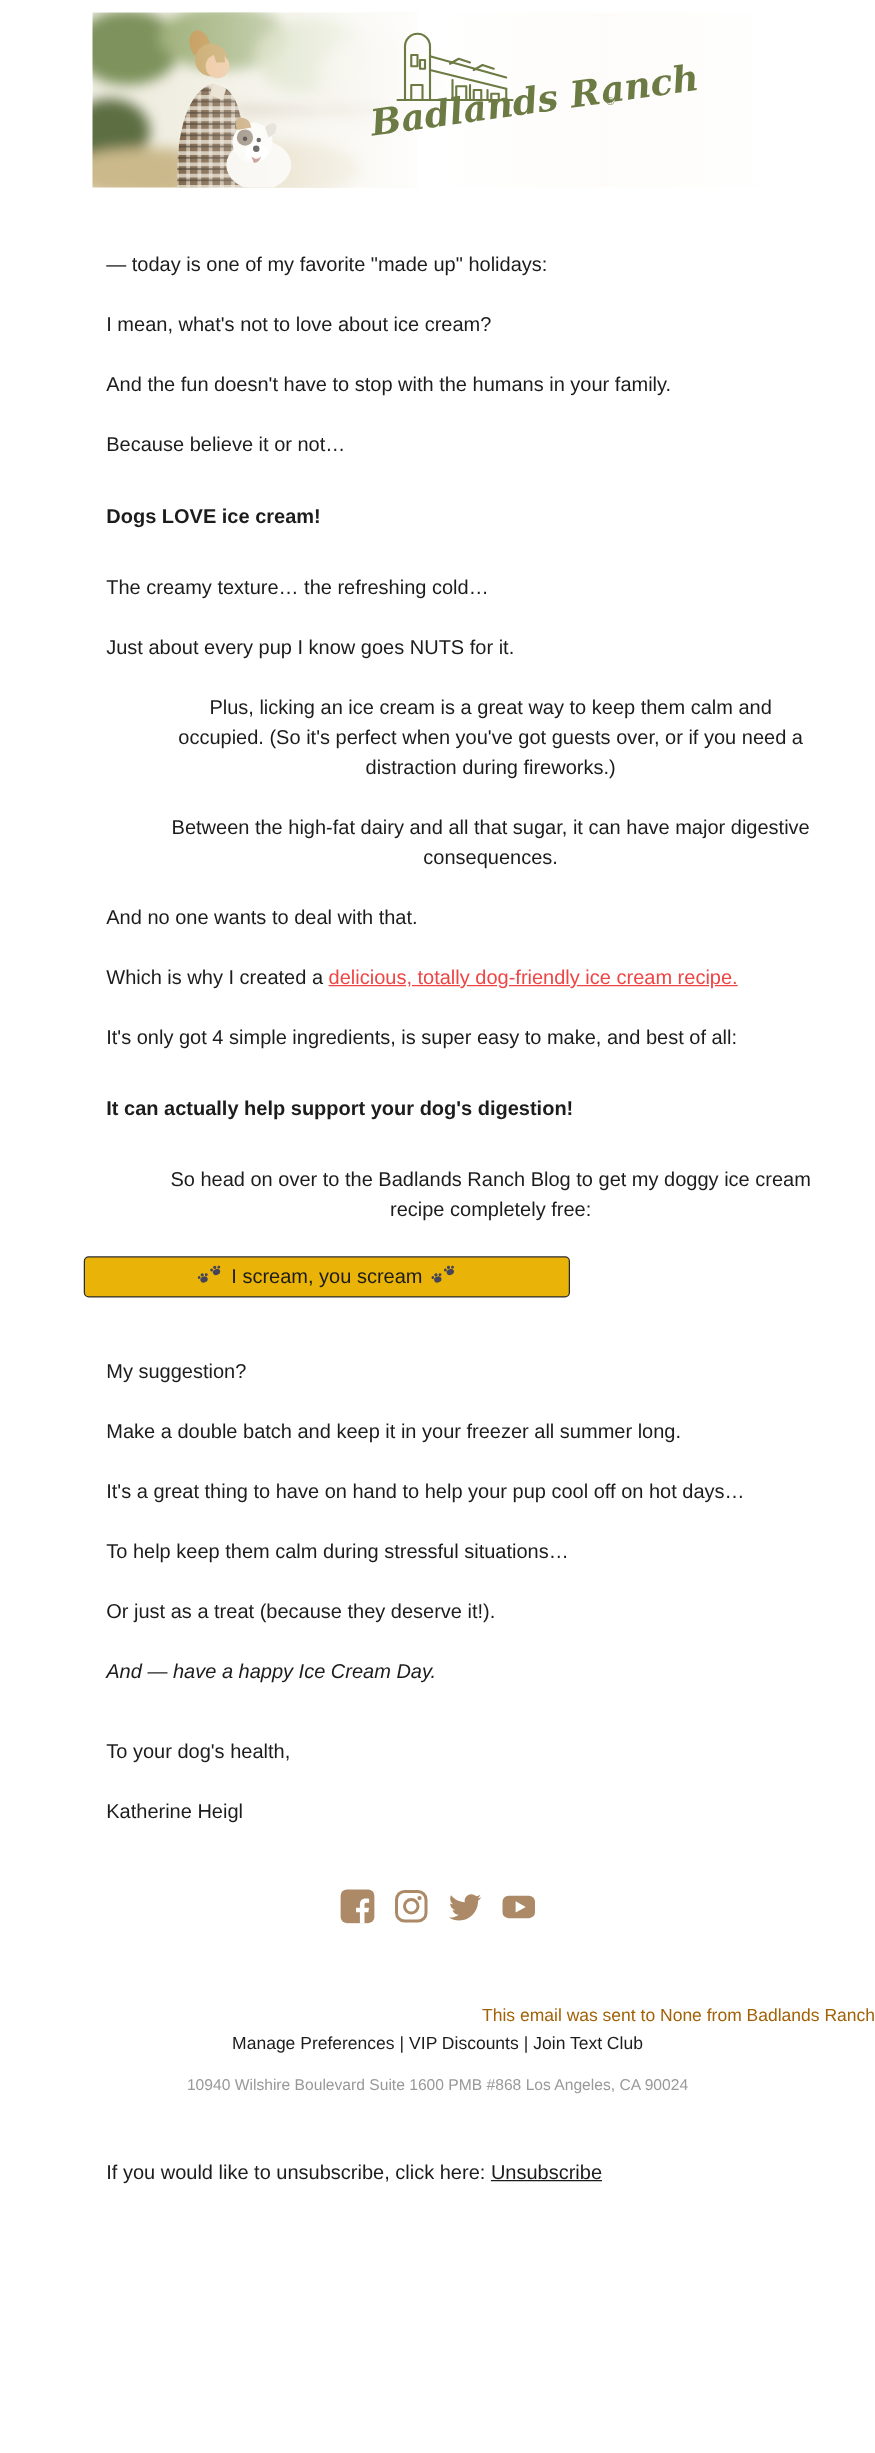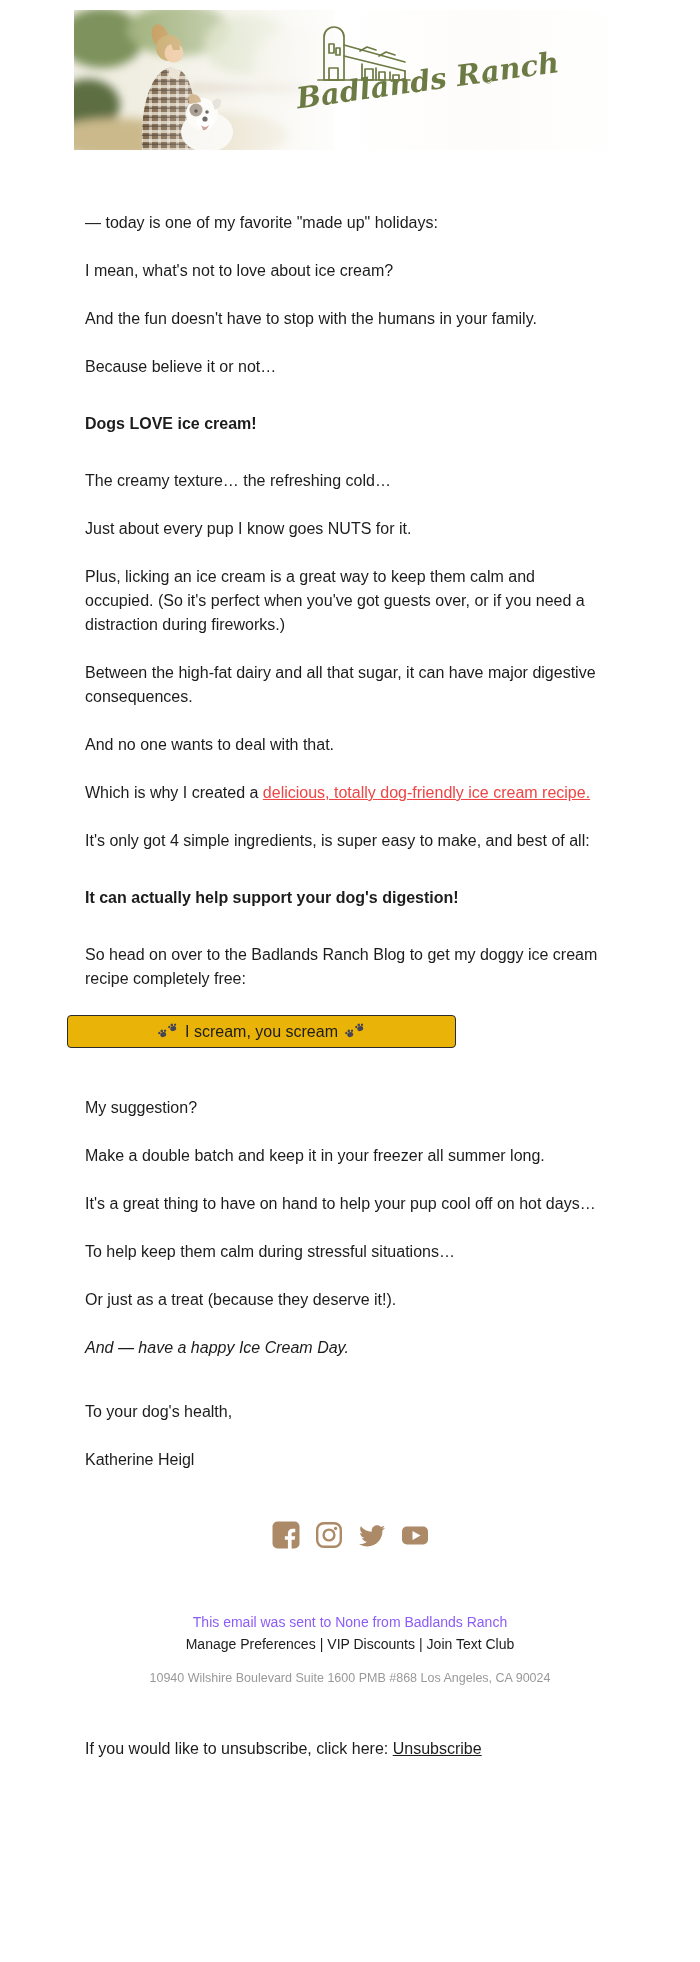--- a/index.html
+++ b/index.html
@@ -6,44 +6,44 @@
   html, body { margin: 0; padding: 0; background: #ffffff; }
   body {
     width: 700px;
     min-height: 1962px;
     font-family: "Liberation Sans", "DejaVu Sans", sans-serif;
     color: #1c1c1c;
     padding: 10px 0 30px 0;
   }
   .header { margin-left: 74px; width: 558px; height: 140px; }
   .content { padding-left: 85px; padding-top: 51px; }
-  .content p { margin: 10px 0 24px 0; font-size: 16px; line-height: 24px; }
+  .content p { margin: 0 0 24px 0; font-size: 16px; line-height: 24px; }
   p.bold { font-weight: bold; margin: 33px 0; }
-  .ml { white-space: pre-line; }
+  .ml { white-space: pre-line; text-align: center; }
   .nw { white-space: nowrap; }
   .mb40 { margin-bottom: 40px !important; font-style: italic; }
   a.body-link { color: #ef4444; text-decoration: underline; cursor: pointer; }
   .cta-box {
     width: 389px;
     margin: 24px 0 48px -18px;
     border: 1px solid #2b2b2b;
     border-radius: 4px;
     text-align: center;
     padding: 4px 0 3px 0;
     cursor: pointer;
     background: #eab308;
   }
   .cta-box .cta-line { font-size: 16px; line-height: 24px; }
   .paw { display: inline-block; vertical-align: -3px; margin: 0 7px; }
   .social-row {
     display: flex; justify-content: center; align-items: center;
     gap: 15px; margin: 49px 0 0 0; height: 28px;
   }
   .social-row a { display: inline-block; width: 28px; height: 28px; cursor: pointer; }
-  .footer-sent { margin-top: 62px; text-align: center; font-size: 14px; line-height: 22px; color: #8b5cf6; }
+  .footer-sent { margin-top: 62px; text-align: right; font-size: 14px; line-height: 22px; color: #a16207; }
   .footer-links { text-align: center; font-size: 14px; line-height: 22px; color: #1c1c1c; }
   .footer-links span[data-interactable="true"] { cursor: pointer; }
   .footer-sep { padding: 0 4px; }
   .address { margin-top: 15px; text-align: center; font-size: 12.5px; line-height: 16px; color: #999999; }
   .unsub { margin: 51px 0 0 85px; font-size: 16px; line-height: 24px; }
   .unsub a { color: #1c1c1c; text-decoration: underline; cursor: pointer; }
 </style>
 </head>
 <body>
 

